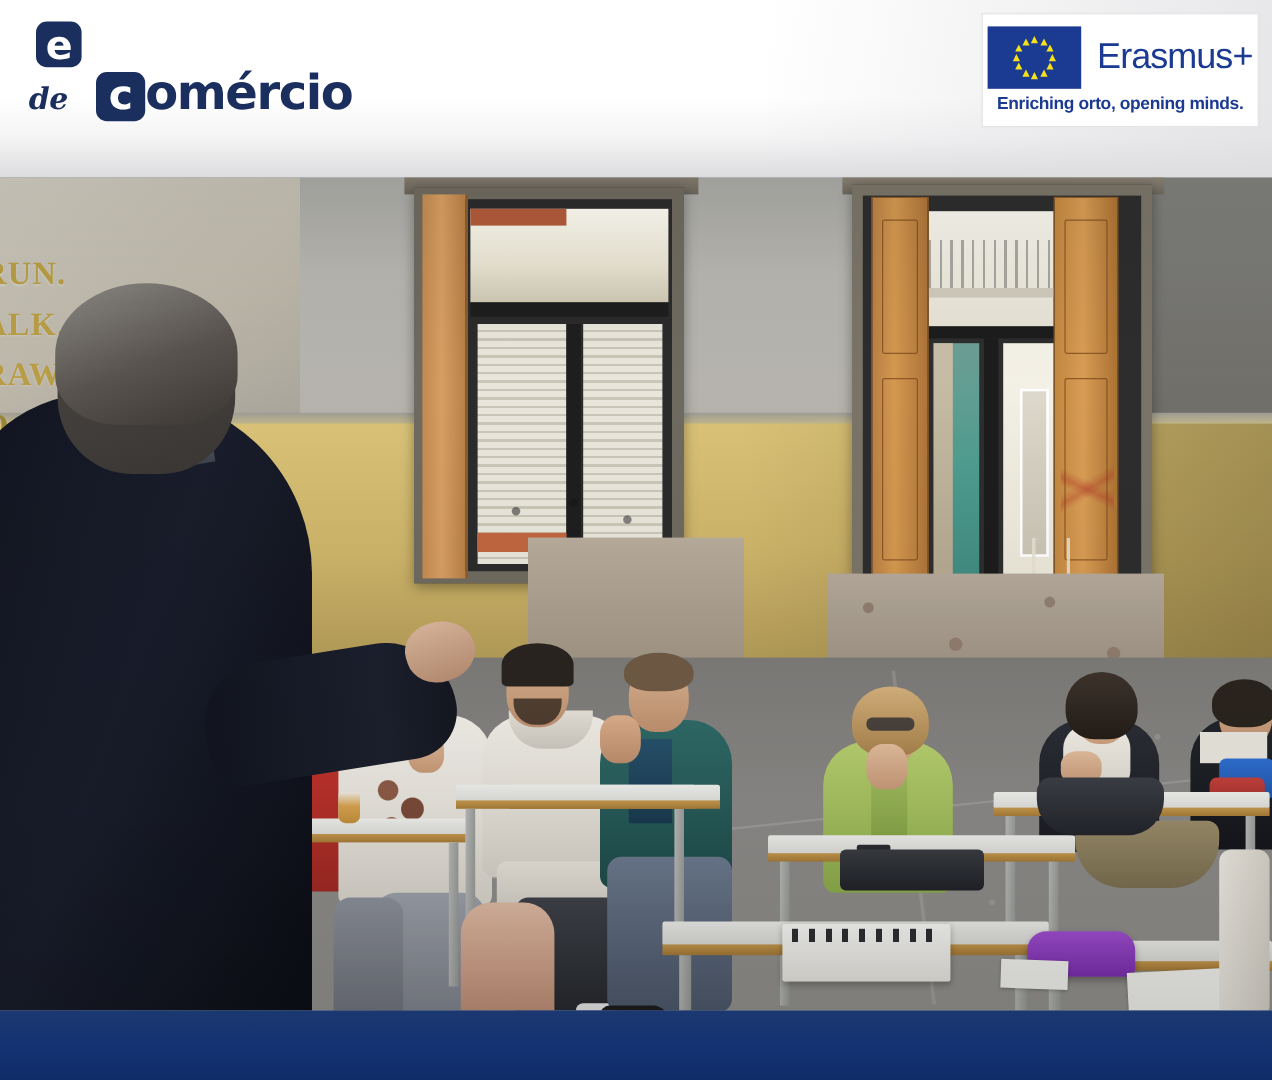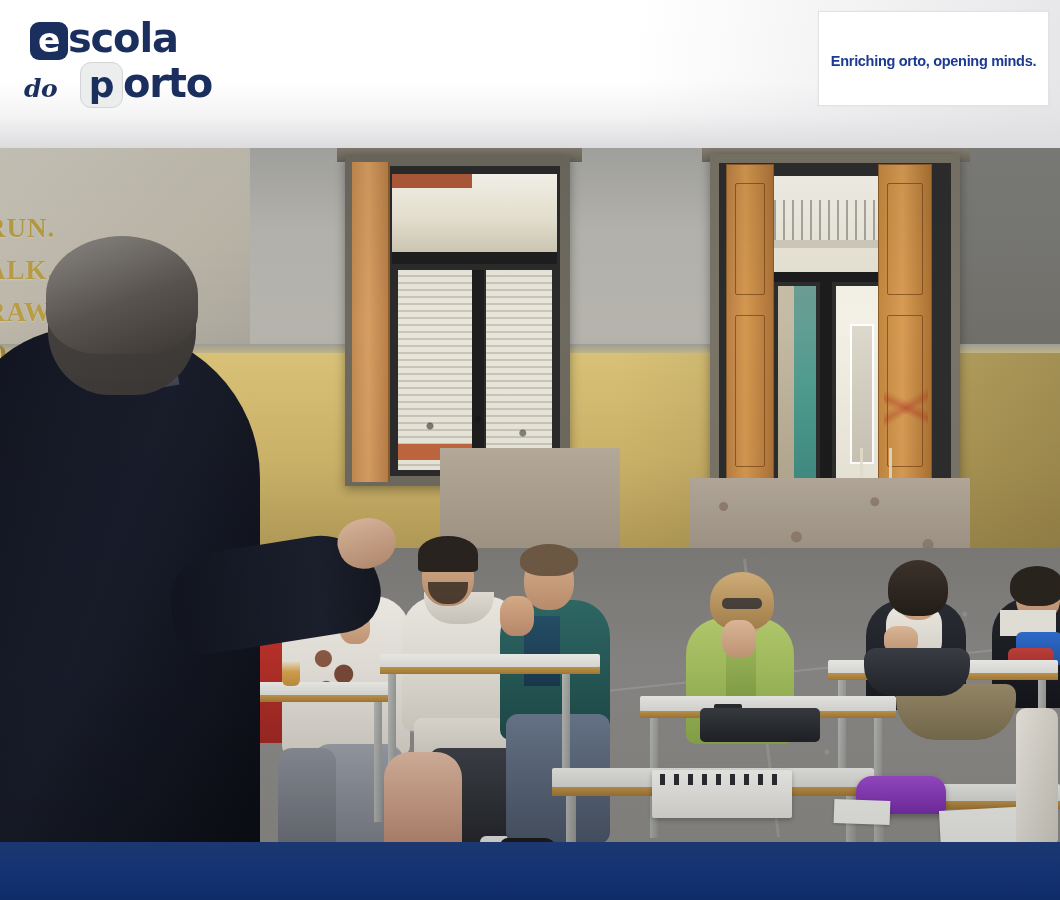--- a/index.html
+++ b/index.html
@@ -265,30 +265,46 @@
 <body>
 
 <div class="page">
 
   <div class="header">
     <div class="header-sheen"></div>
 
     <div class="logo">
       <div class="logo-row r1">
         <span class="sq sq-dark">e</span>
-        <span class="word">scola</span>
       </div>
-      <div class="logo-row r3">
-        <span class="small-it">do</span>
-        <span class="sq sq-light">p</span>
-        <span class="word">orto</span>
+      <div class="logo-row r2">
+        <span class="small-it">de</span>
+        <span class="sq sq-dark">c</span>
+        <span class="word">omércio</span>
       </div>
     </div>
 
     <div class="eras-badge">
+      <div class="eras-top">
+        <div class="eu-flag" id="eu-flag">
+            <i style="left: 35.8px; top: 7.8px; border-bottom-color: rgb(245, 226, 26);"></i>
+            <i style="left: 43.3px; top: 9.80962px; border-bottom-color: rgb(245, 226, 26);"></i>
+            <i style="left: 48.7904px; top: 15.3px; border-bottom-color: rgb(245, 226, 26);"></i>
+            <i style="left: 50.8px; top: 22.8px; border-bottom-color: rgb(245, 226, 26);"></i>
+            <i style="left: 48.7904px; top: 30.3px; border-bottom-color: rgb(245, 226, 26);"></i>
+            <i style="left: 43.3px; top: 35.7904px; border-bottom-color: rgb(245, 226, 26);"></i>
+            <i style="left: 35.8px; top: 37.8px; border-bottom-color: rgb(245, 226, 26);"></i>
+            <i style="left: 28.3px; top: 35.7904px; border-bottom-color: rgb(245, 226, 26);"></i>
+            <i style="left: 22.8096px; top: 30.3px; border-bottom-color: rgb(245, 226, 26);"></i>
+            <i style="left: 20.8px; top: 22.8px; border-bottom-color: rgb(245, 226, 26);"></i>
+            <i style="left: 22.8096px; top: 15.3px; border-bottom-color: rgb(245, 226, 26);"></i>
+            <i style="left: 28.3px; top: 9.80962px; border-bottom-color: rgb(245, 226, 26);"></i>
+          </div>
+        <div class="eras-word">Erasmus+</div>
+      </div>
       <div class="eras-tag">Enriching orto, opening minds.</div>
     </div>
   </div>
 
   <div class="photo">
 
     <div class="ph wall-upper"></div>
     <div class="ph wall-upper-l"></div>
     <div class="ph wall-right-grey"></div>
     <div class="ph wall-band"></div>

